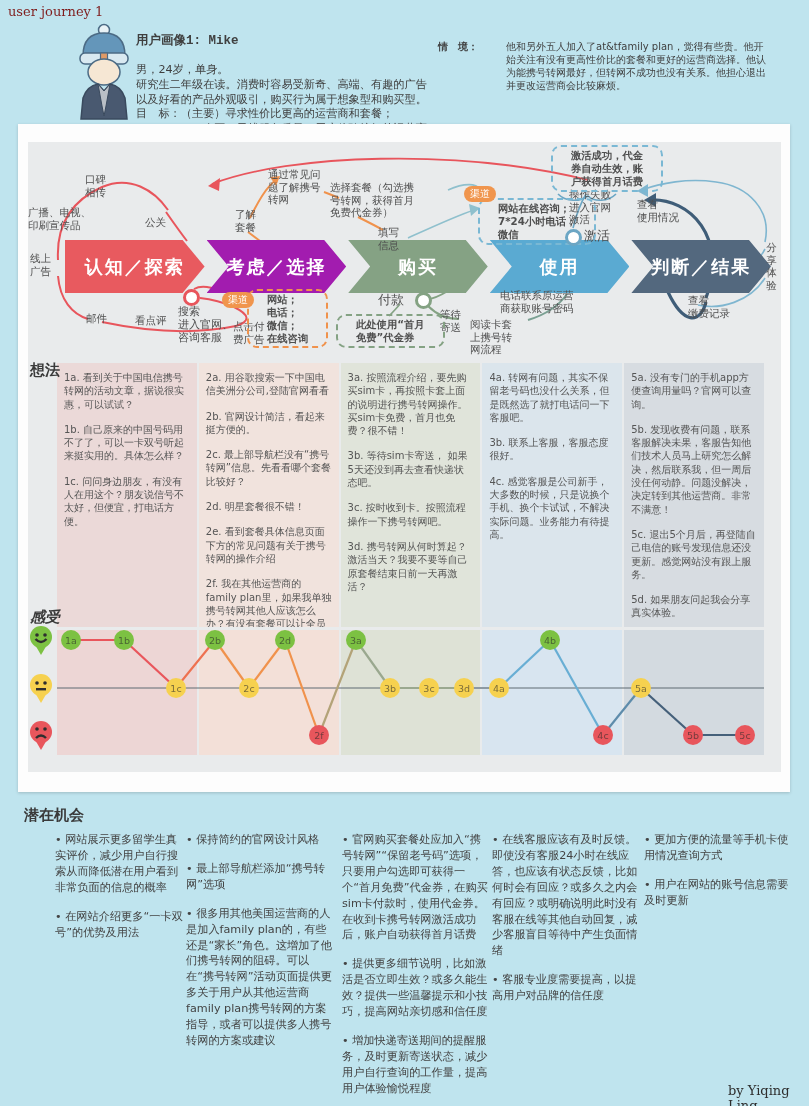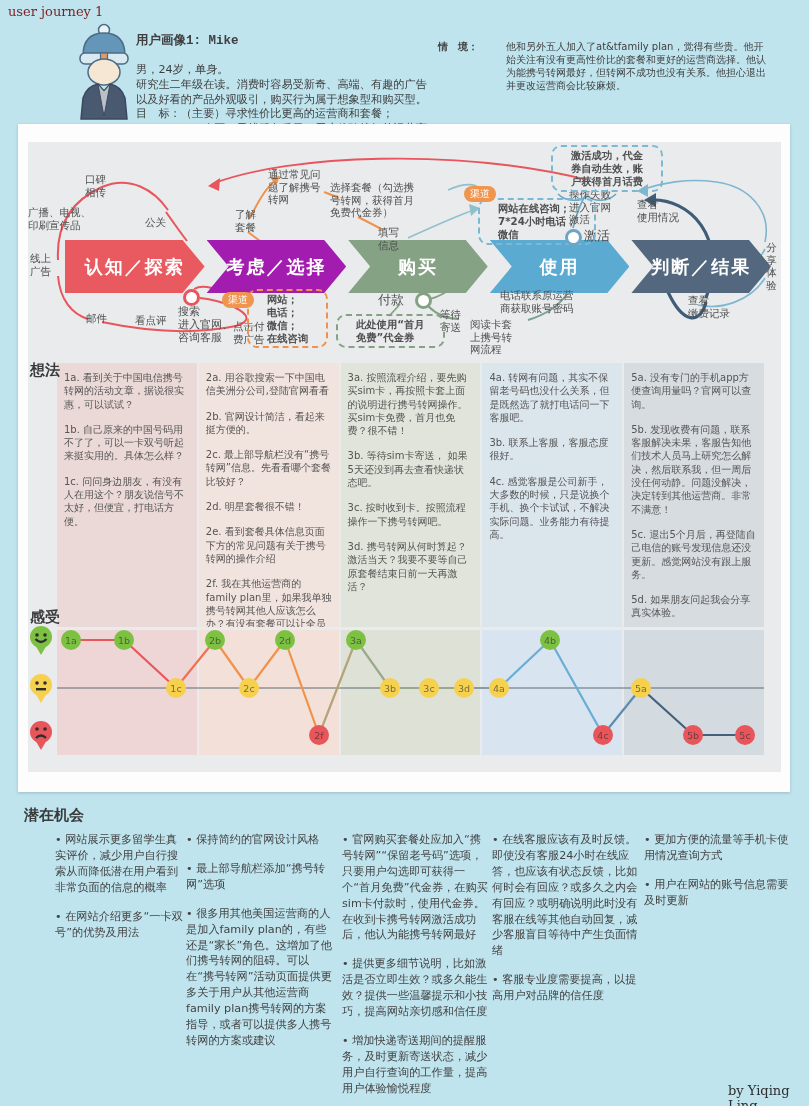--- a/index.html
+++ b/index.html
@@ -65,21 +65,21 @@
   .node{position:absolute;width:11px;height:11px;border-radius:50%;background:#fff;border:3px solid;z-index:4;}
   #node-search{left:155px;top:147px;border-color:#e8555c;}
   #node-pay{left:387px;top:150px;border-color:#84a283;}
   #node-activate{left:537px;top:87px;border-color:#6ca6c4;}
 
   .flowsvg{position:absolute;left:0;top:0;z-index:0;}
 
   
   .rowlabel{position:absolute;left:2px;font-weight:bold;font-size:15px;color:#3a3a3a;z-index:2;}
   #lbl-thoughts{top:219px;}
-  #lbl-feelings{top:466px;}
+  #lbl-feelings{top:466px;font-style:italic;}
   .tcols{position:absolute;left:29px;top:221px;width:707px;height:264px;display:flex;gap:2px;z-index:1;}
   .tcol{flex:1;padding:8px 7px;font-size:10px;line-height:1.33;color:#555;box-sizing:border-box;overflow:hidden;}
   .t1{background:#ebd9d8;} .t2{background:#f1e3dd;} .t3{background:#e0e4da;} .t4{background:#dbe5ec;} .t5{background:#d7dce1;}
   .titem{margin-bottom:12px;}
 
   
   .fcols{position:absolute;left:29px;top:488px;width:707px;height:125px;display:flex;gap:2px;z-index:1;}
   .fcol{flex:1;}
   .f1{background:#edd6d5;} .f2{background:#f3e0d8;} .f3{background:#dee2d6;} .f4{background:#d8e5f0;} .f5{background:#d3dae0;}
   .chart{position:absolute;left:29px;top:488px;z-index:2;}
@@ -377,21 +377,21 @@
     <div class="ocol" id="o1">
         <div class="oitem">网站展示更多留学生真实评价，减少用户自行搜索从而降低潜在用户看到非常负面的信息的概率</div>
         <div class="oitem">在网站介绍更多“一卡双号”的优势及用法</div>
       </div>
     <div class="ocol" id="o2">
         <div class="oitem">保持简约的官网设计风格</div>
         <div class="oitem">最上部导航栏添加“携号转网”选项</div>
         <div class="oitem">很多用其他美国运营商的人是加入family plan的，有些还是“家长”角色。这增加了他们携号转网的阻碍。可以在“携号转网”活动页面提供更多关于用户从其他运营商family plan携号转网的方案指导，或者可以提供多人携号转网的方案或建议</div>
       </div>
     <div class="ocol" id="o3">
-        <div class="oitem">官网购买套餐处应加入“携号转网”“保留老号码”选项，只要用户勾选即可获得一个“首月免费”代金券，在购买sim卡付款时，使用代金券。在收到卡携号转网激活成功后，他认为能携号转网最好</div>
+        <div class="oitem">官网购买套餐处应加入“携号转网”“保留老号码”选项，只要用户勾选即可获得一个“首月免费”代金券，在购买sim卡付款时，使用代金券。在收到卡携号转网激活成功后，账户自动获得首月话费</div>
         <div class="oitem">提供更多细节说明，比如激活是否立即生效？或多久能生效？提供一些温馨提示和小技巧，提高网站亲切感和信任度</div>
         <div class="oitem">增加快递寄送期间的提醒服务，及时更新寄送状态，减少用户自行查询的工作量，提高用户体验愉悦程度</div>
       </div>
     <div class="ocol" id="o4">
         <div class="oitem">在线客服应该有及时反馈。即使没有客服24小时在线应答，也应该有状态反馈，比如何时会有回应？或多久之内会有回应？或明确说明此时没有客服在线等其他自动回复，减少客服盲目等待中产生负面情绪</div>
         <div class="oitem">客服专业度需要提高，以提高用户对品牌的信任度</div>
       </div>
     <div class="ocol" id="o5">
         <div class="oitem">更加方便的流量等手机卡使用情况查询方式</div>
         <div class="oitem">用户在网站的账号信息需要及时更新</div>

